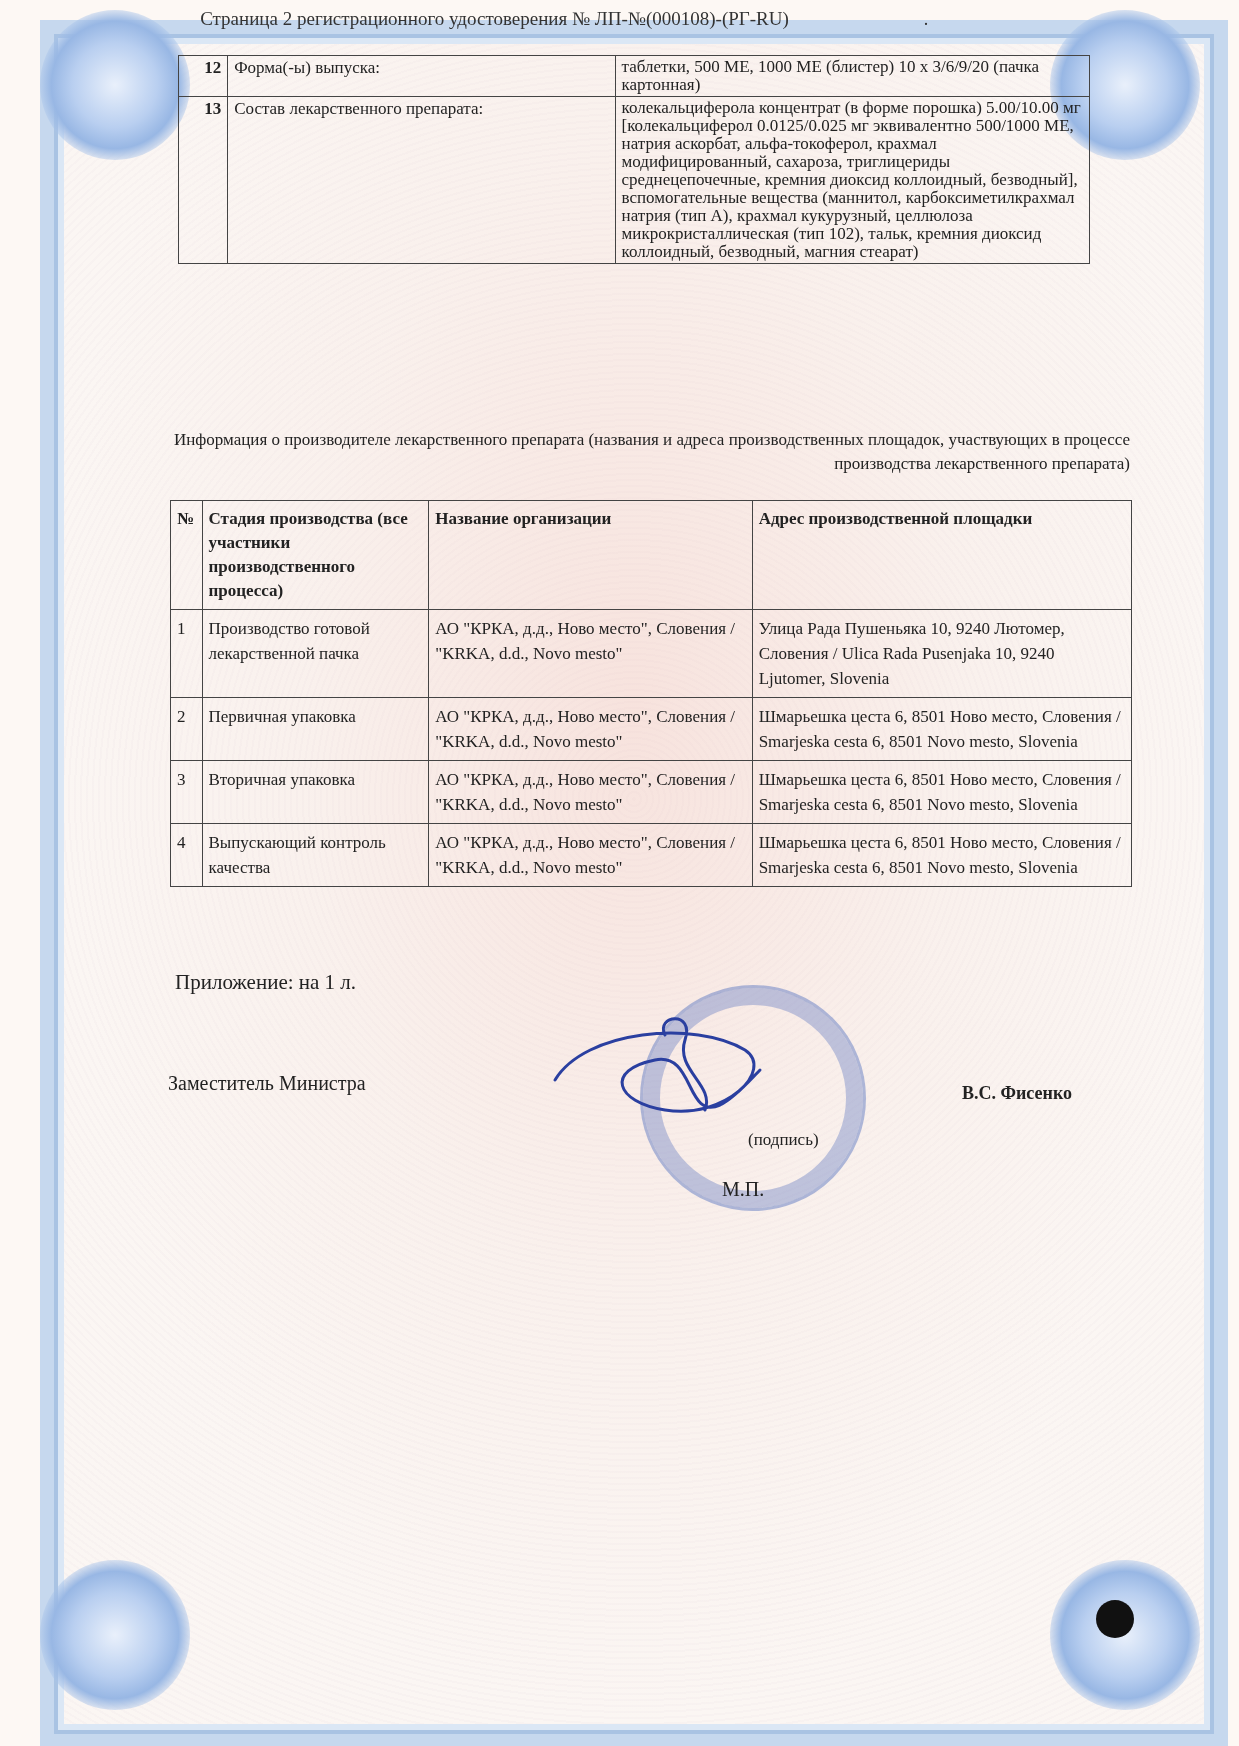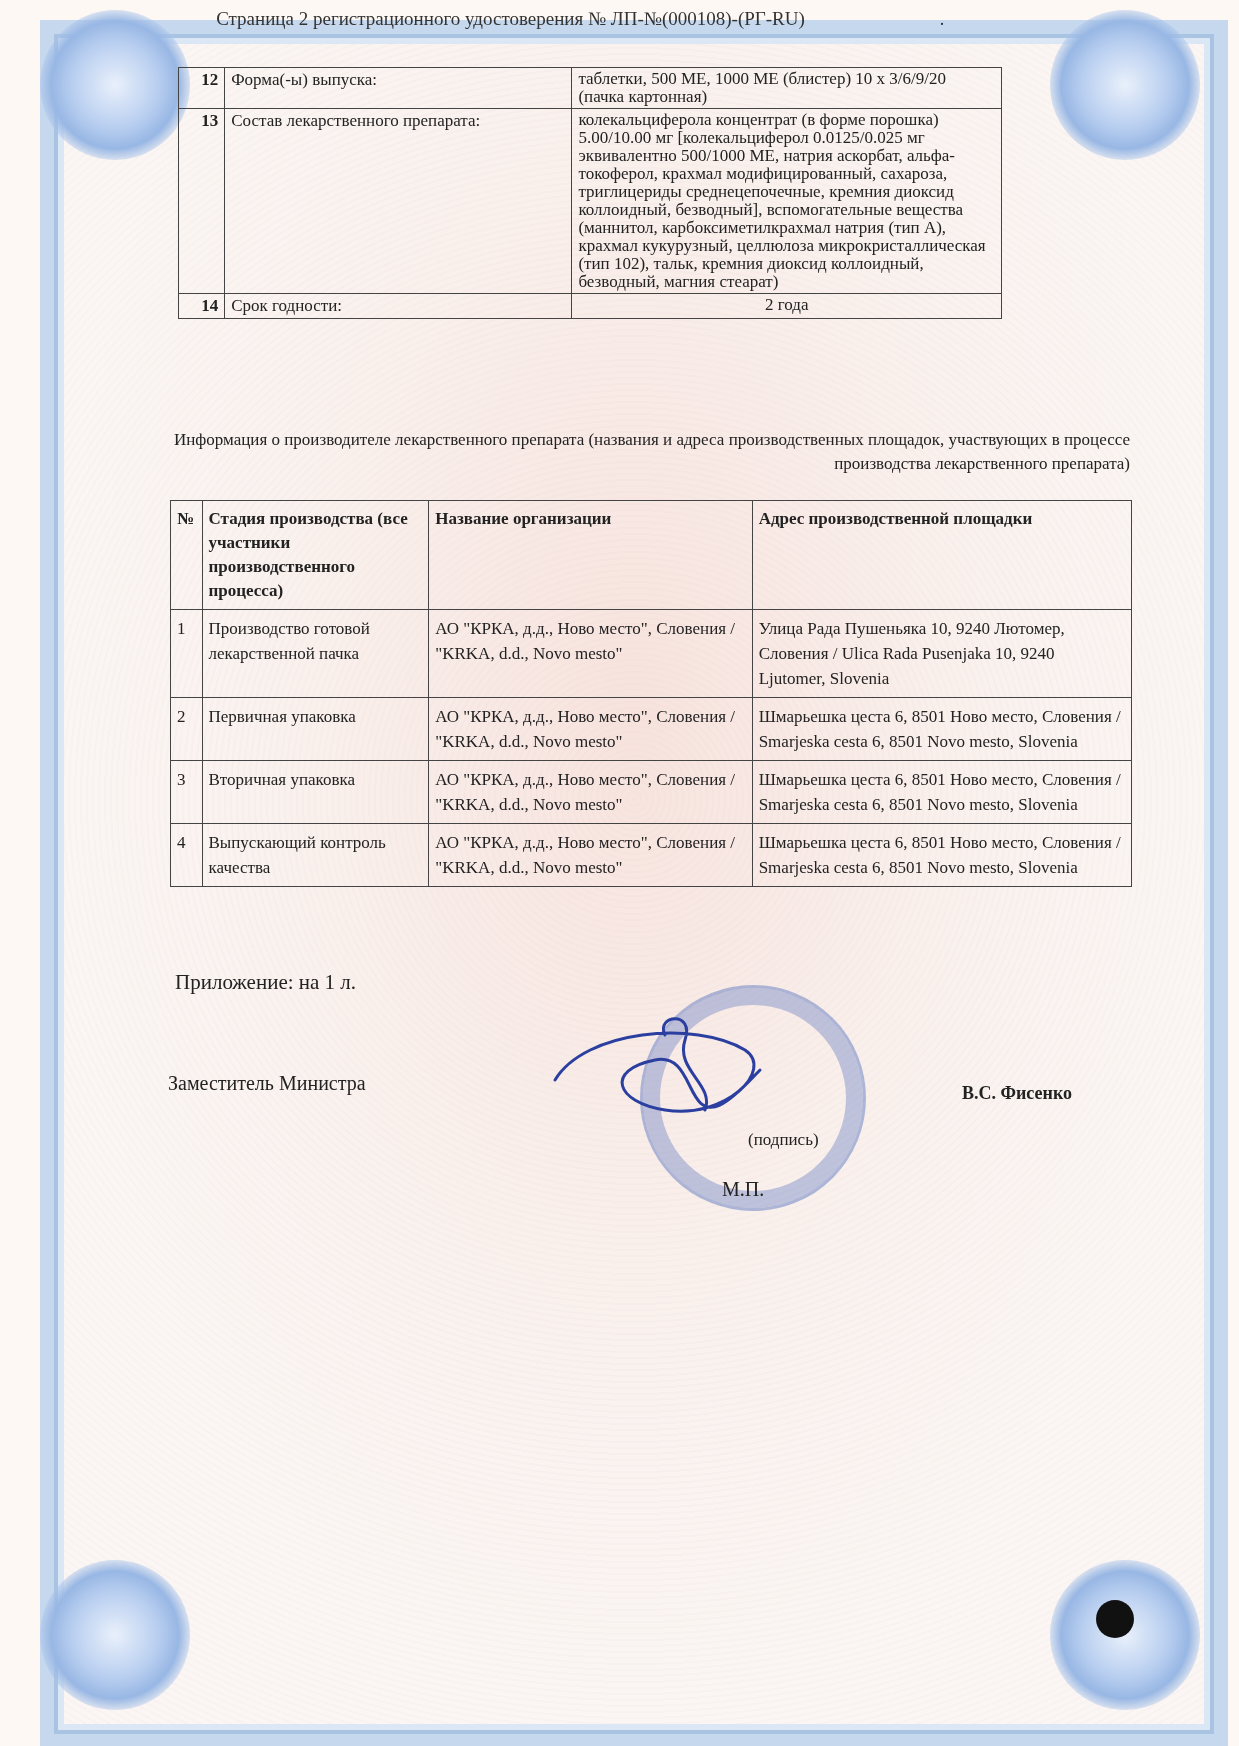--- a/index.html
+++ b/index.html
@@ -15,27 +15,27 @@
       repeating-radial-gradient(circle at 50% 45%, rgba(200,180,200,0.06) 0 2px, rgba(255,255,255,0) 2px 6px),
       #fbf6f3;
     border: 14px solid #c6d8ee;
     box-shadow: inset 0 0 0 4px #a9c3e3, inset 0 0 0 10px #dbe7f5;
   }
   .corner {
     position: absolute; width: 150px; height: 150px; border-radius: 50%;
     background: radial-gradient(circle, #e9f0fb 0%, #b9cff0 40%, #98b7e4 60%, rgba(200,220,245,0.2) 75%, rgba(255,255,255,0) 80%);
   }
   .hdr {
-    position: absolute; top: 8px; left: 16px; width: 989px; text-align: center;
+    position: absolute; top: 8px; left: 0; width: 989px; text-align: center;
     font-size: 19px; color: #333;
   }
   .hdr .dot { position:absolute; right: 60px; top: 6px; font-size: 18px; }
   table { border-collapse: collapse; position: absolute; font-size: 17px; }
   td, th { border: 1.5px solid #444; vertical-align: top; padding: 2px 6px; }
-  .t1 { left: 178px; top: 67px; width: 824px; }
+  .t1 { left: 178px; top: 55px; width: 912px; }
   .t1 td.num { width: 38px; text-align: right; font-weight: bold; }
   .t1 td.lab { width: 400px; font-weight: normal; }
   .t1 td.val { width: 490px; line-height: 18px; }
   .info {
     position: absolute; top: 428px; left: 170px; width: 960px; text-align: right;
     font-size: 17px; line-height: 24px;
   }
   .t2 { left: 170px; top: 500px; width: 962px; }
   .t2 th { font-weight: bold; text-align: left; padding: 6px 6px; line-height: 24px; }
   .t2 td { line-height: 25px; padding: 6px 6px; }
@@ -73,25 +73,20 @@
   <tbody>
       <tr>
     <td class="num">12</td>
     <td class="lab">Форма(-ы) выпуска:</td>
     <td class="val">таблетки, 500 МЕ, 1000 МЕ (блистер) 10 х 3/6/9/20 (пачка картонная)</td>
   </tr>
   <tr>
     <td class="num">13</td>
     <td class="lab">Состав лекарственного препарата:</td>
     <td class="val">колекальциферола концентрат (в форме порошка) 5.00/10.00 мг [колекальциферол 0.0125/0.025 мг эквивалентно 500/1000 МЕ, натрия аскорбат, альфа-токоферол, крахмал модифицированный, сахароза, триглицериды среднецепочечные, кремния диоксид коллоидный, безводный], вспомогательные вещества (маннитол, карбоксиметилкрахмал натрия (тип А), крахмал кукурузный, целлюлоза микрокристаллическая (тип 102), тальк, кремния диоксид коллоидный, безводный, магния стеарат)</td>
-  </tr>
-  <tr>
-    <td class="num">14</td>
-    <td class="lab">Срок годности:</td>
-    <td class="val" style="text-align:center;">2 года</td>
   </tr>
 </tbody>
   </table>
 
 <div class="info">Информация о производителе лекарственного препарата (названия и адреса производственных площадок, участвующих в процессе производства лекарственного препарата)</div>
 
 <table class="t2">
   <tbody>
       <tr>
     <th class="c1">№</th>

